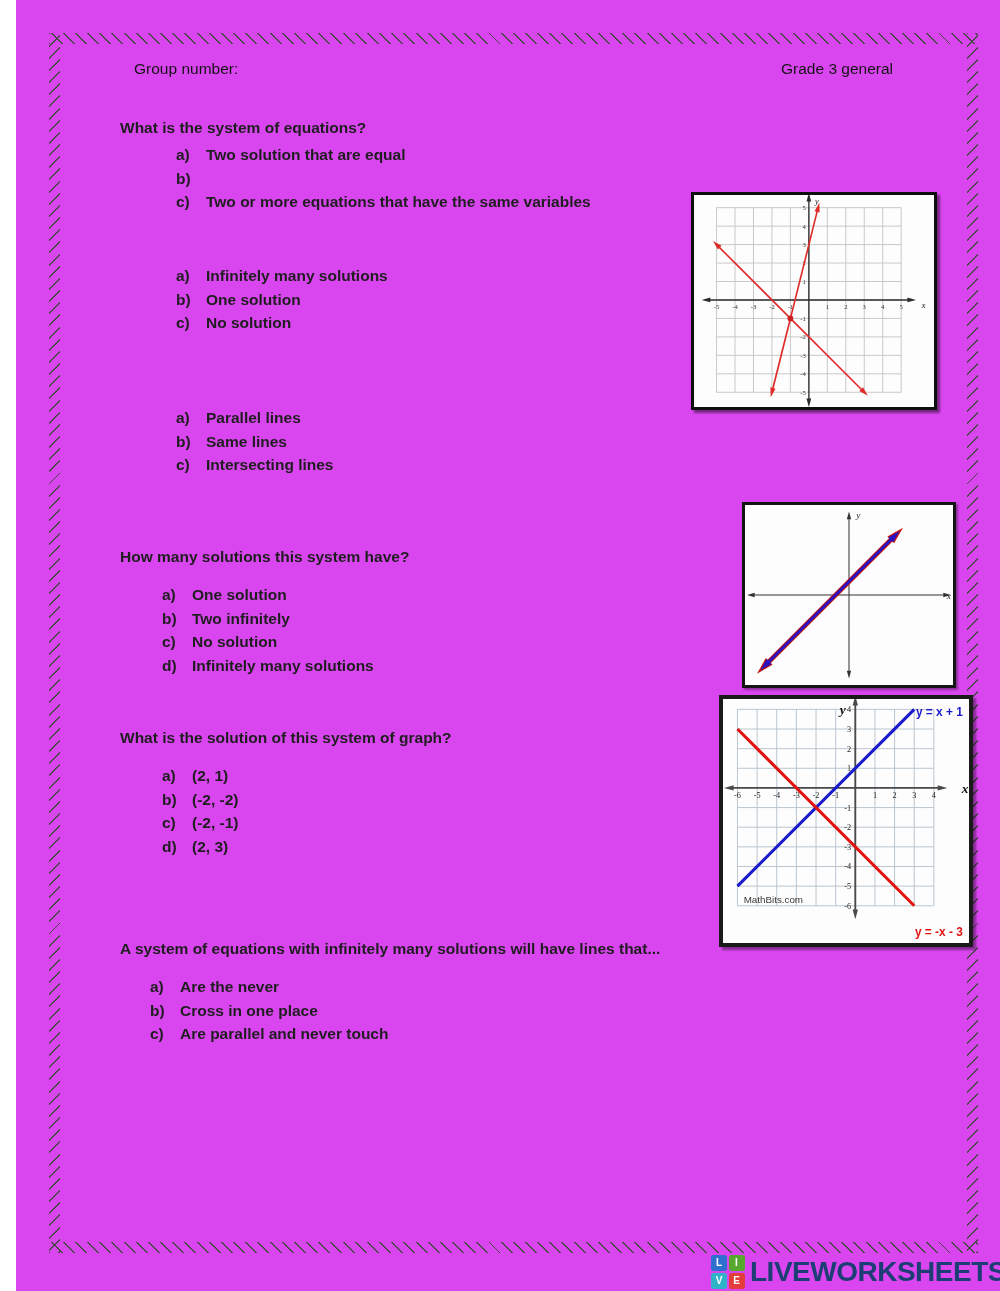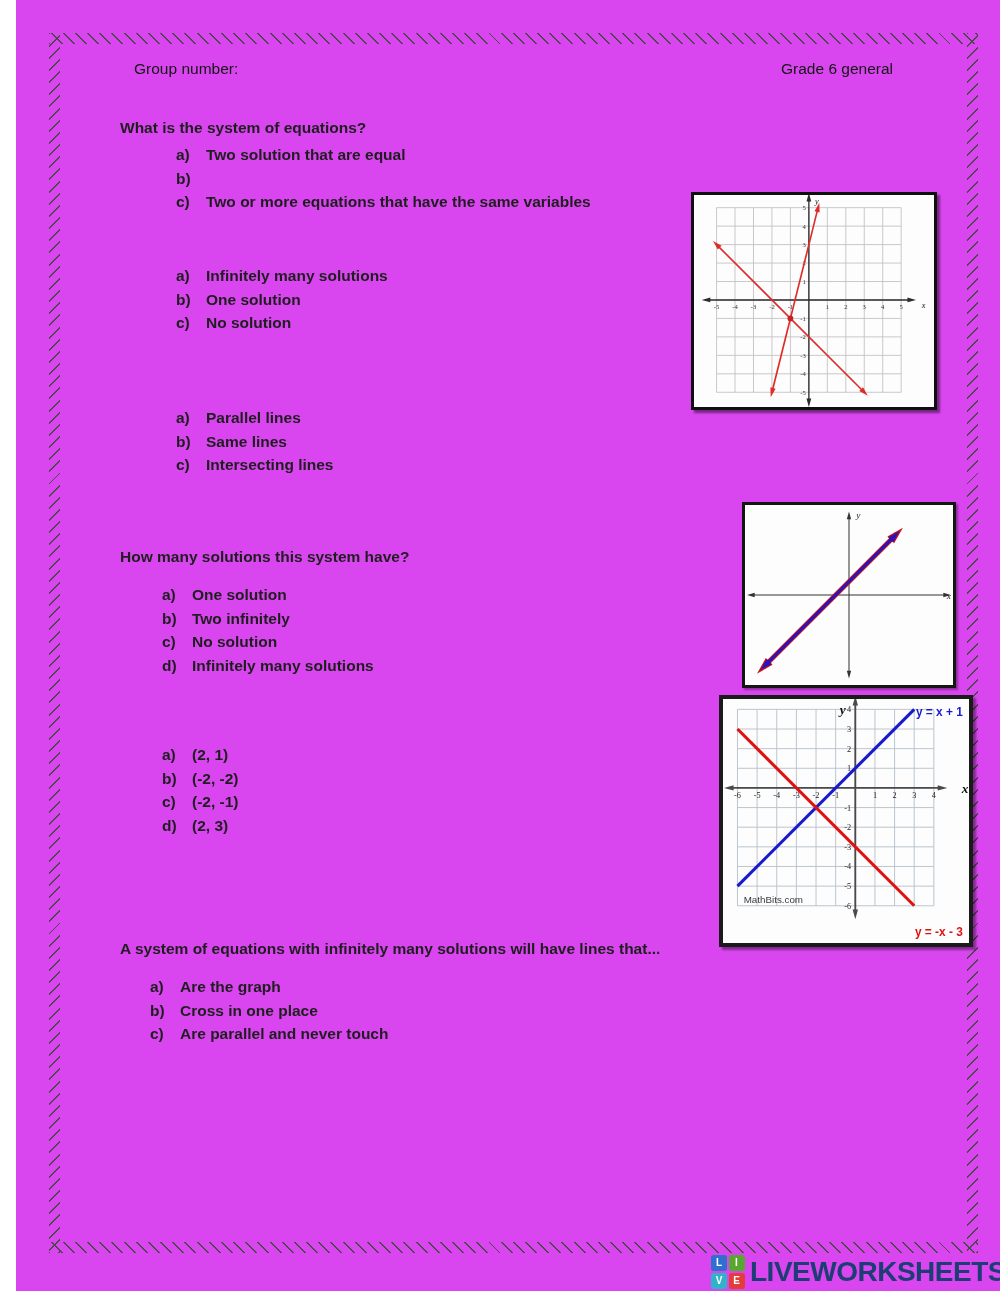--- a/index.html
+++ b/index.html
@@ -50,21 +50,21 @@
 <body>
 
 <div class="page">
 
   <div class="bstrip b-top"></div>
   <div class="bstrip b-bottom"></div>
   <div class="bstrip b-left"></div>
   <div class="bstrip b-right"></div>
 
   <div class="hdr hdr-left">Group number:</div>
-  <div class="hdr hdr-right">Grade 6 general</div>
+  <div class="hdr hdr-right">Grade 3 general</div>
 
   <div class="question ind-a sp-near" style="top:119px">
     <div class="qtext">What is the system of equations?</div>
     <div class="options">
         <div class="row">
           <span class="letter">a)</span>
           <span>Two solution that are equal</span>
         </div>
         <div class="row">
           <span class="letter">b)</span>
@@ -126,20 +126,21 @@
           <span>No solution</span>
         </div>
         <div class="row">
           <span class="letter">d)</span>
           <span>Infinitely many solutions</span>
         </div>
       </div>
   </div>
 
   <div class="question ind-b sp-far" style="top:729px">
+    <div class="qtext">What is the solution of this system of graph?</div>
     <div class="options">
         <div class="row">
           <span class="letter">a)</span>
           <span>(2, 1)</span>
         </div>
         <div class="row">
           <span class="letter">b)</span>
           <span>(-2, -2)</span>
         </div>
         <div class="row">
@@ -151,21 +152,21 @@
           <span>(2, 3)</span>
         </div>
       </div>
   </div>
 
   <div class="question ind-c sp-far" style="top:940px">
     <div class="qtext">A system of equations with infinitely many solutions will have lines that...</div>
     <div class="options">
         <div class="row">
           <span class="letter">a)</span>
-          <span>Are the graph</span>
+          <span>Are the never</span>
         </div>
         <div class="row">
           <span class="letter">b)</span>
           <span>Cross in one place</span>
         </div>
         <div class="row">
           <span class="letter">c)</span>
           <span>Are parallel and never touch</span>
         </div>
       </div>

